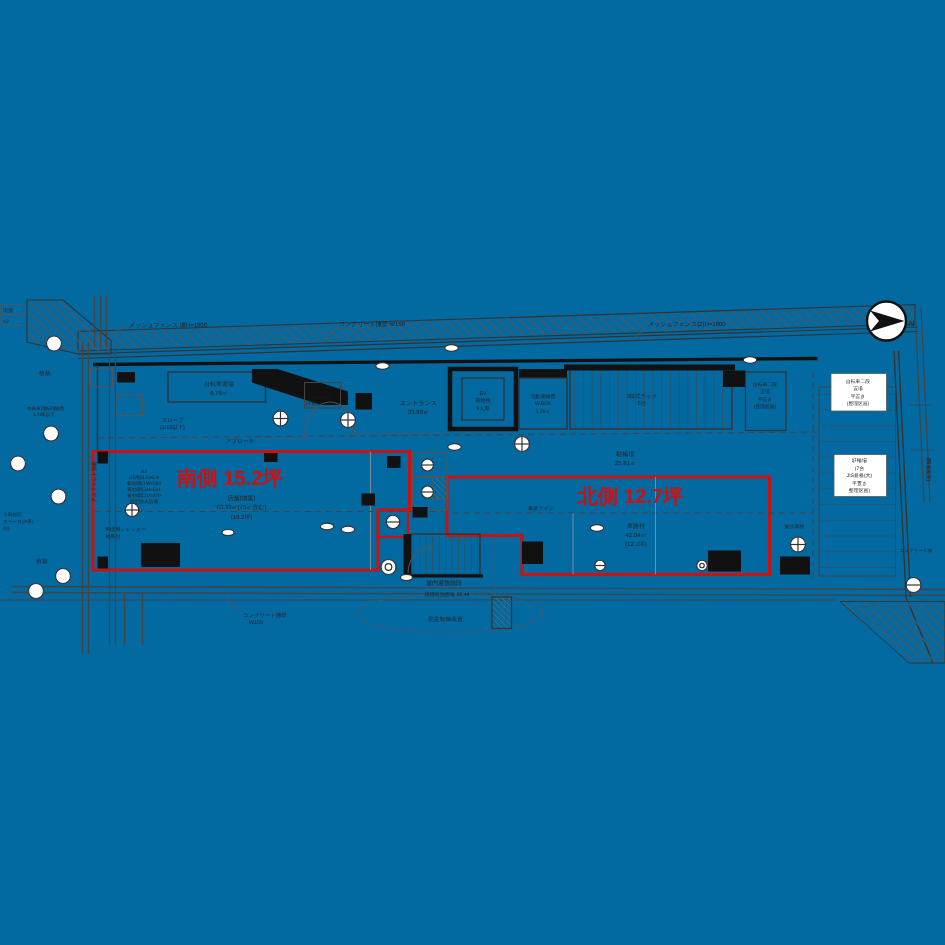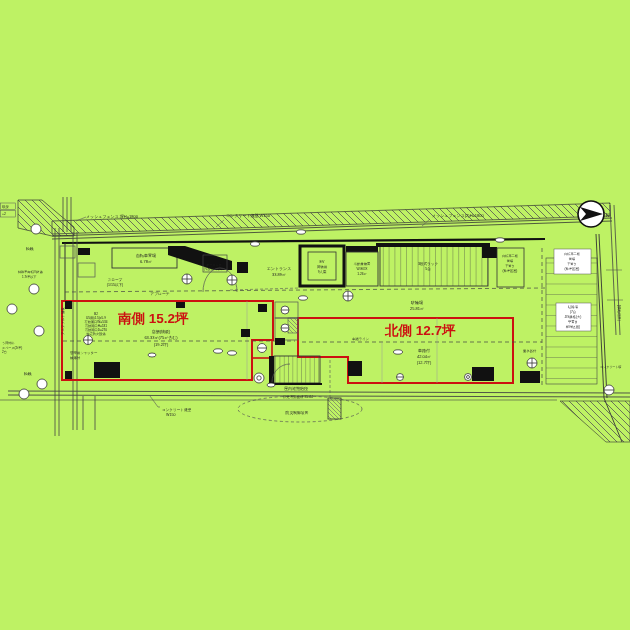--- a/index.html
+++ b/index.html
@@ -1,16 +1,16 @@
 <!DOCTYPE html>
 <html><head>
 <meta charset="utf-8">
 <style>
   html,body{margin:0;padding:0;background:#ffffff;}
-  #stage{position:relative;width:630px;height:630px;background:#bef264;overflow:hidden;
+  #stage{position:relative;width:630px;height:630px;background:#0369a1;overflow:hidden;
          font-family:"Liberation Sans", sans-serif;}
   svg{position:absolute;left:0;top:0;}
   text{fill:#222;}
   .red{fill:#cc1111;}
 </style>
 </head>
 <body>
 
 <div id="stage">
 <svg width="630" height="630" viewBox="0 0 630 630">

